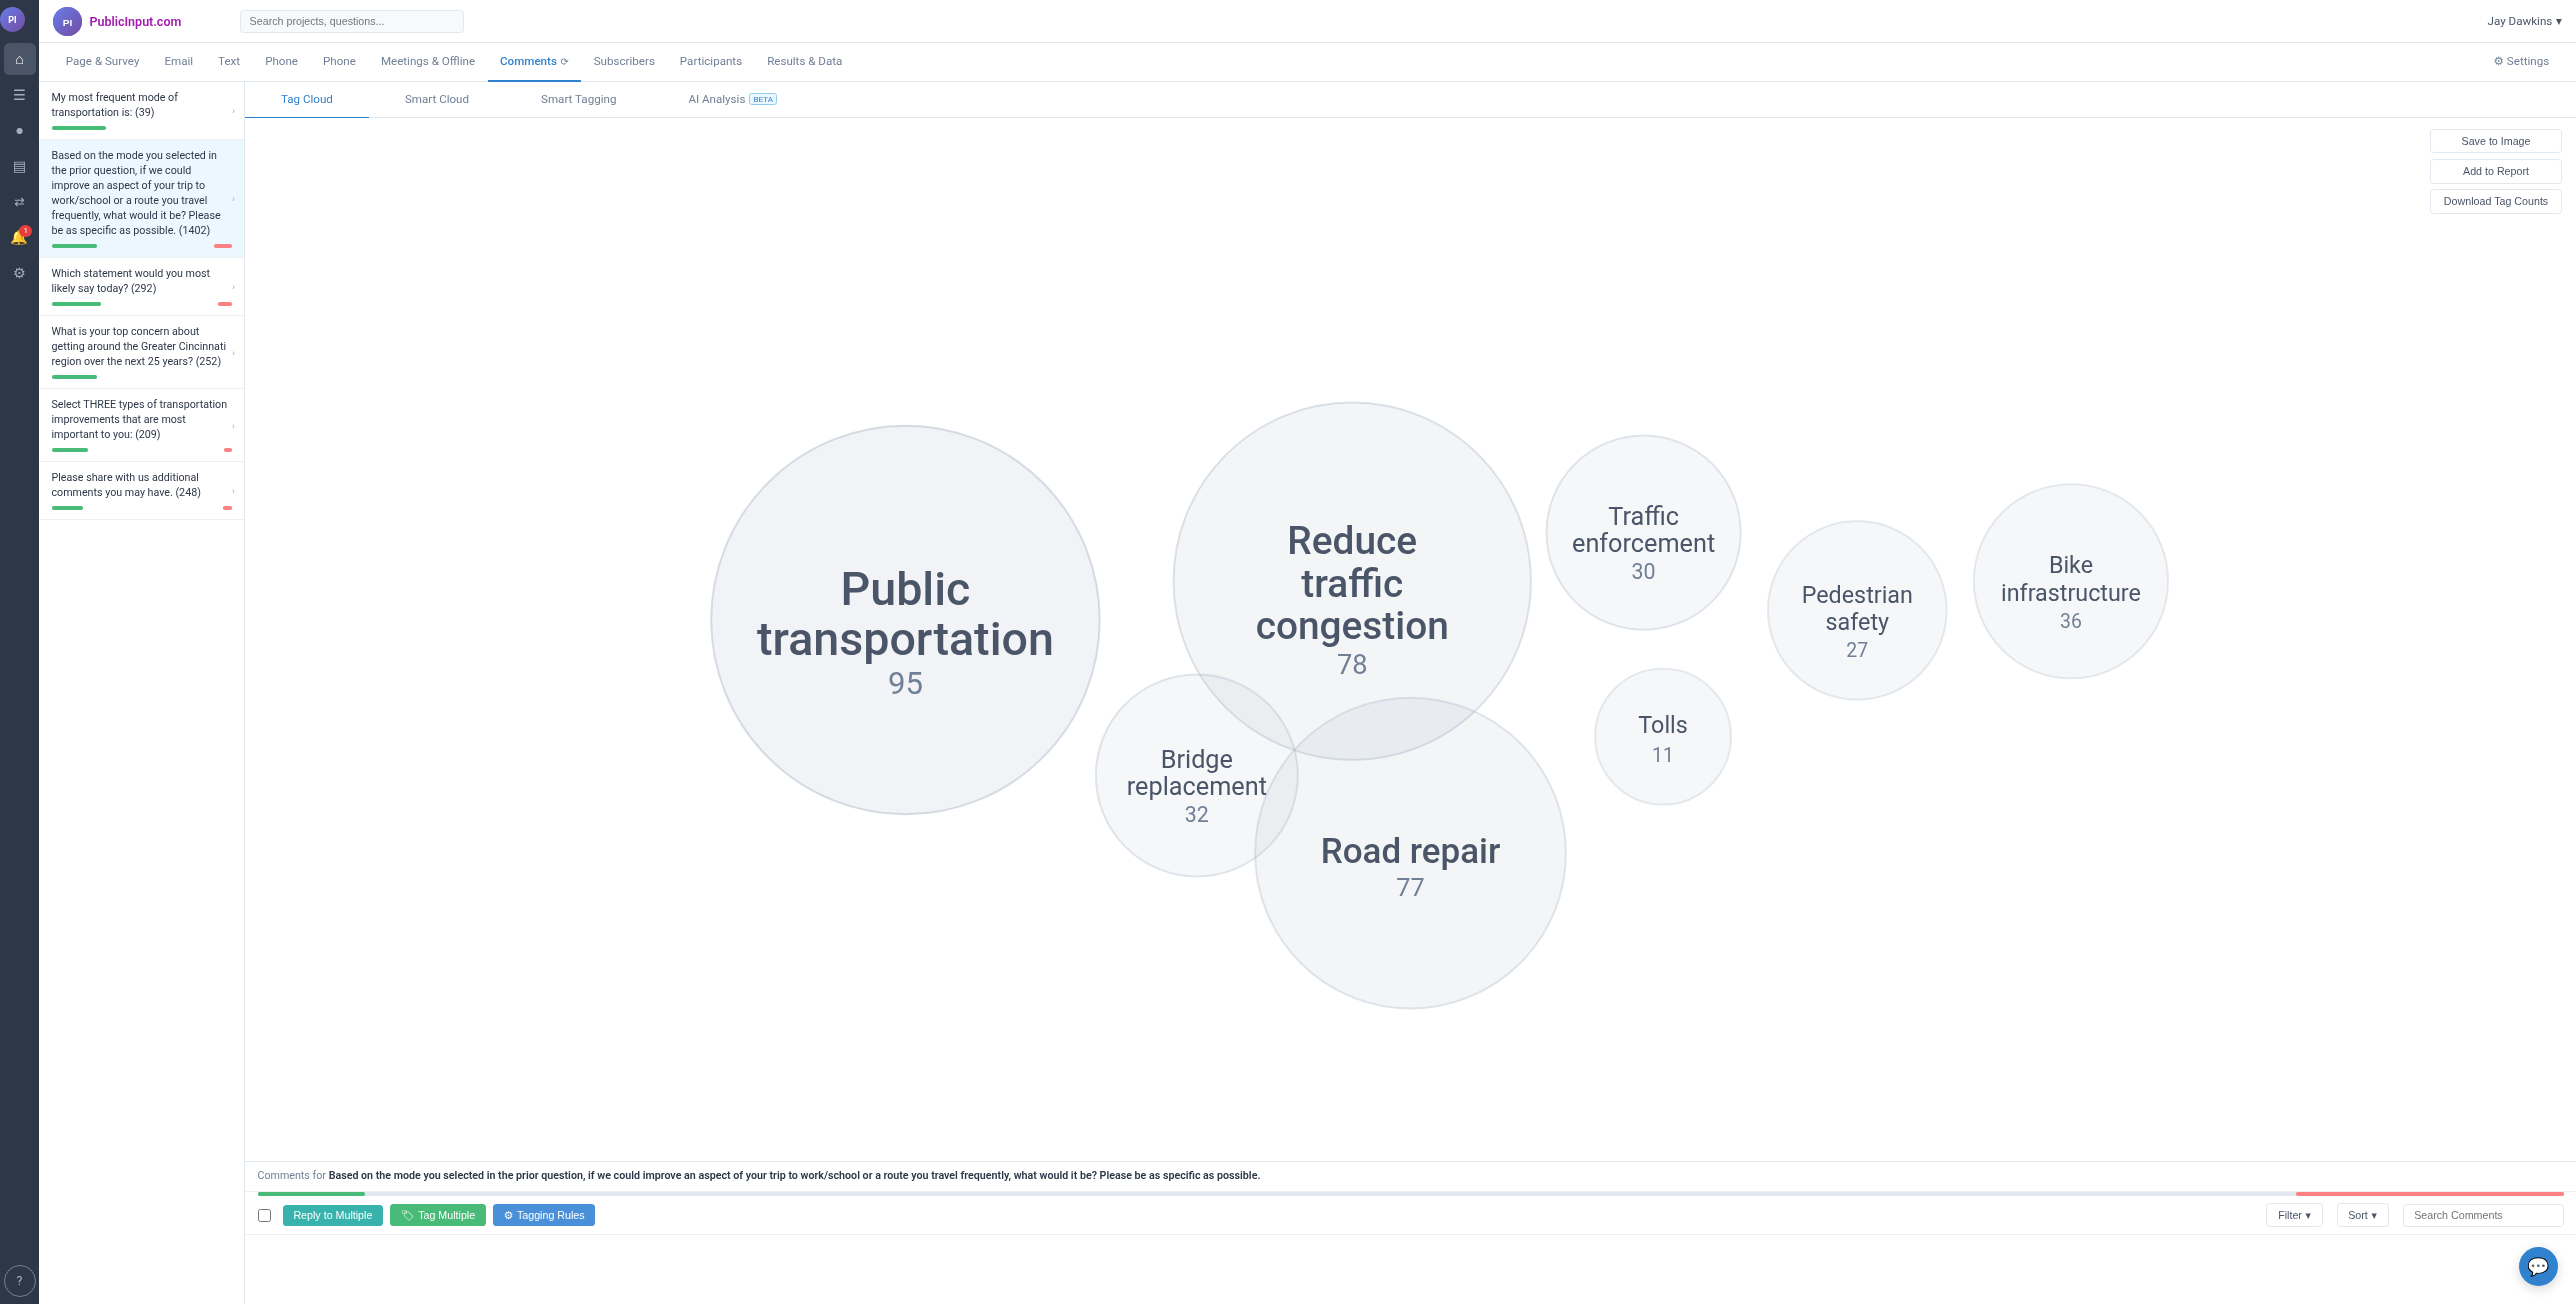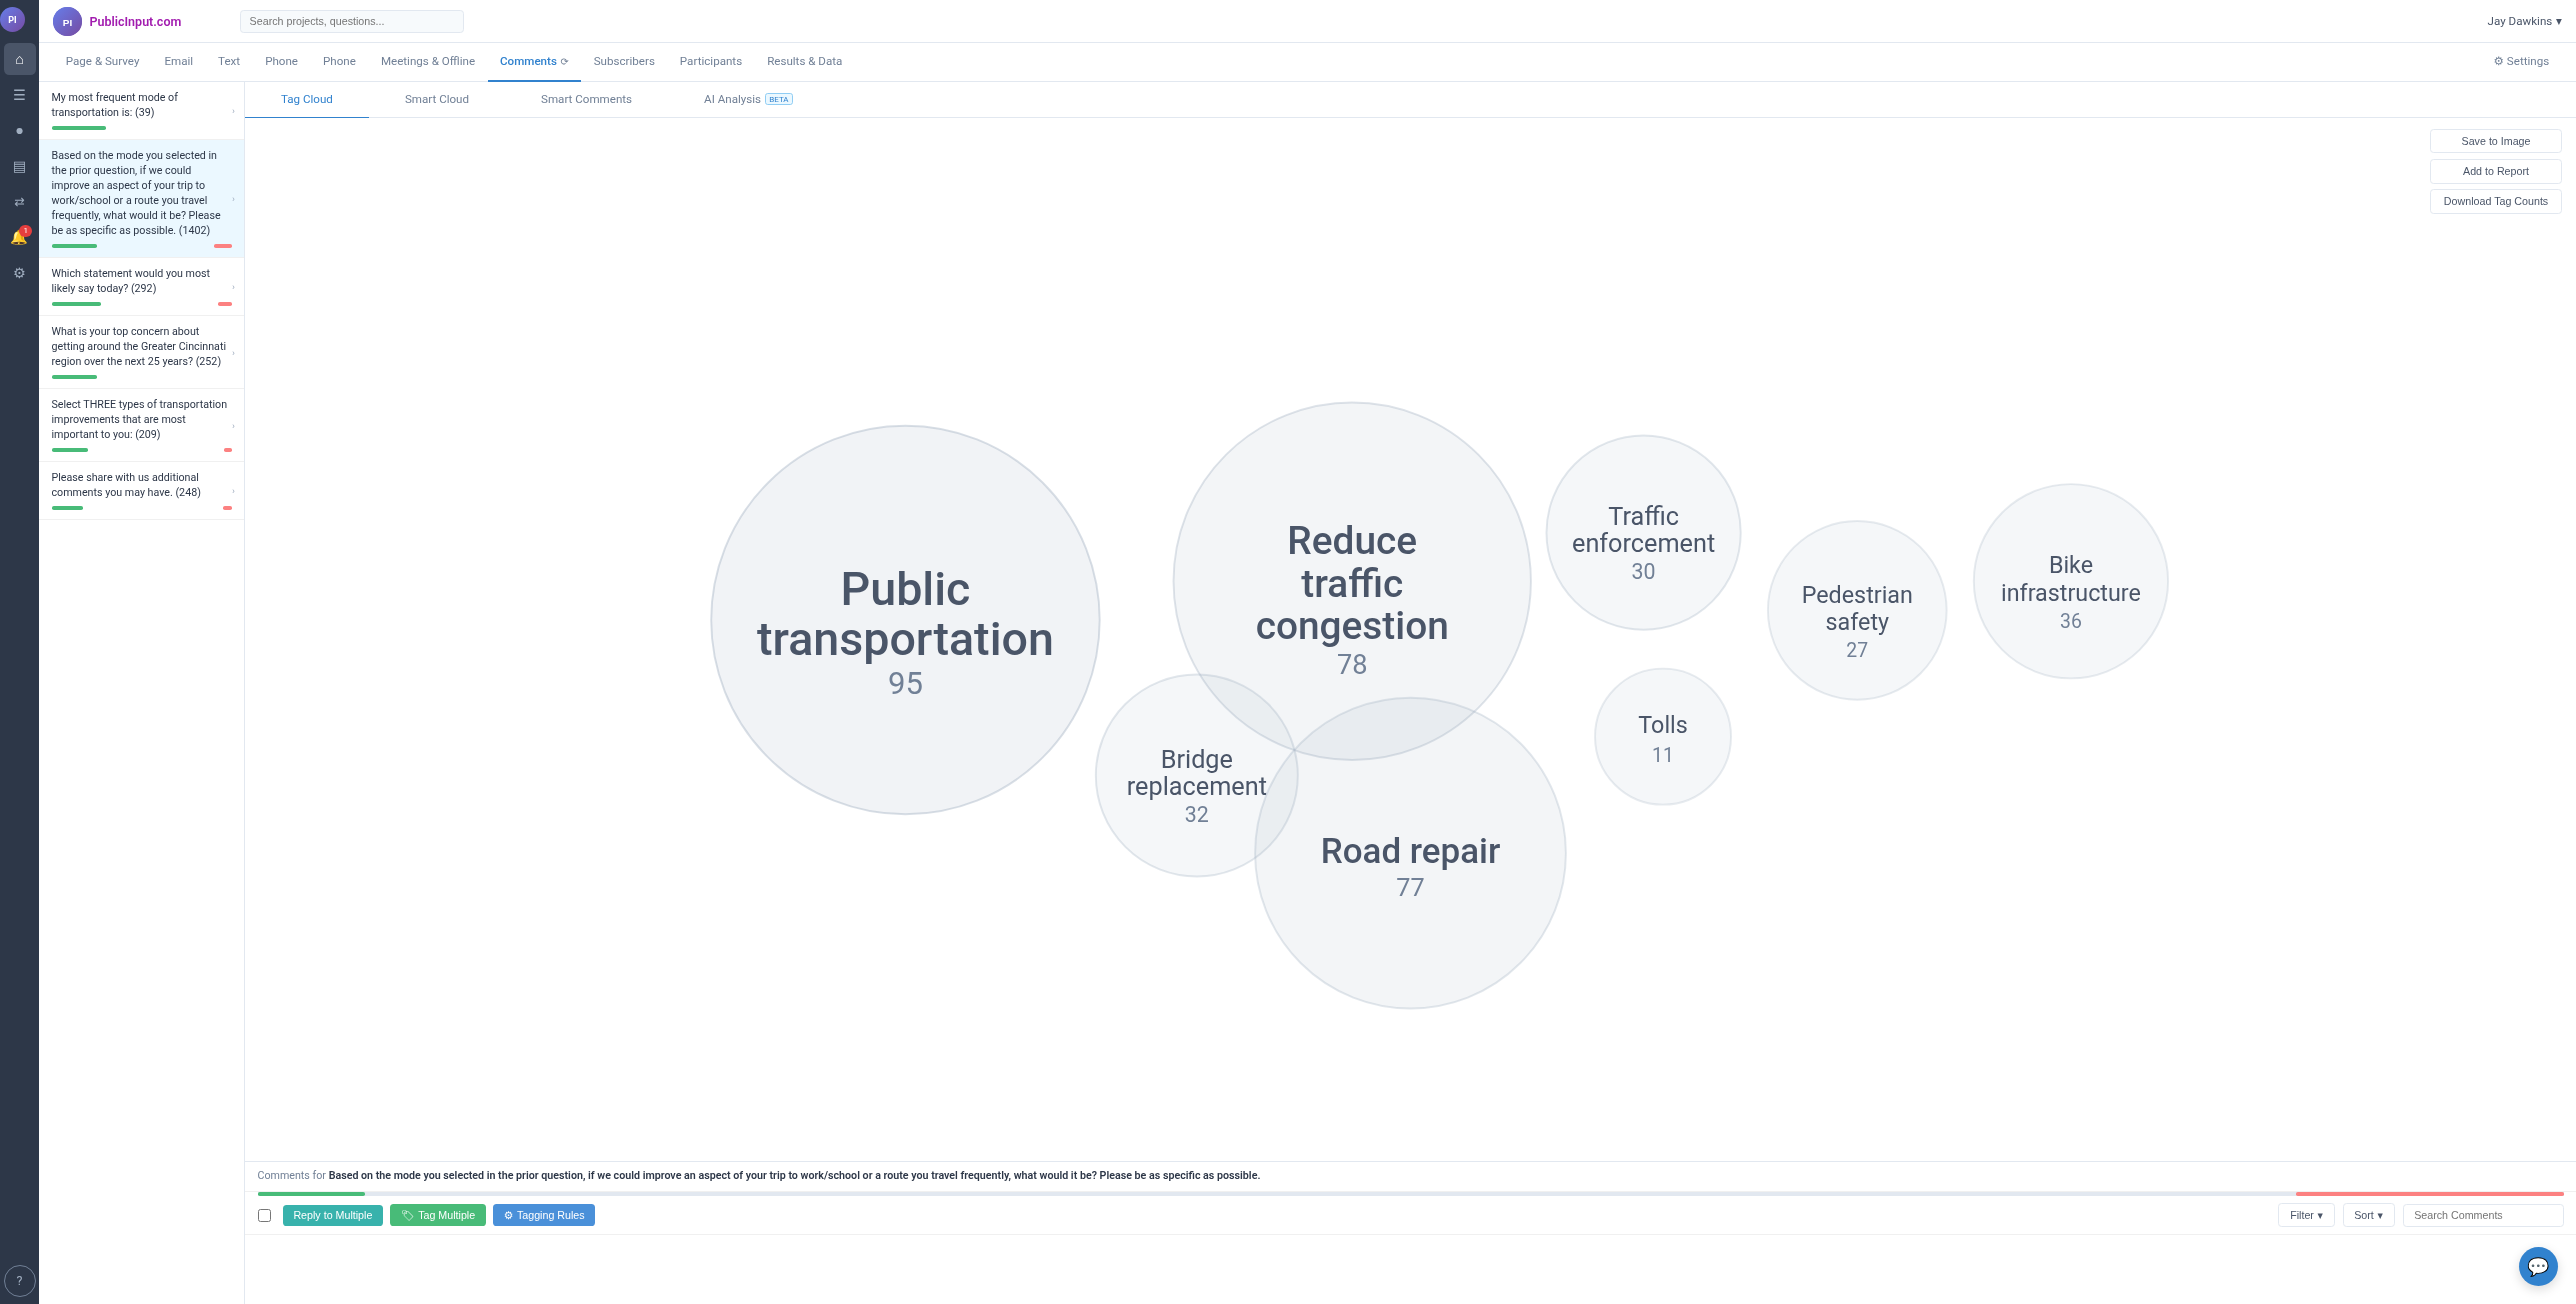--- a/index.html
+++ b/index.html
@@ -207,21 +207,21 @@
       align-items: center;
       gap: 3.6px;
       padding: 4.5px 10.7px;
       border-radius: 3.6px;
       font-size: 10.7px;
       cursor: pointer;
       border: none;
     }
     .btn-teal { background: #38b2ac; color: #fff; }
     .btn-green { background: #48bb78; color: #fff; }
-    .toolbar-right { margin-left: auto; display: flex; align-items: center; gap: 8px; }
+    .toolbar-right { margin-left: auto; display: flex; align-items: center; gap: 14px; }
     .filter-sort-btn {
       padding: 4.5px 10.7px;
       border: 0.9px solid #e2e8f0;
       border-radius: 3.6px;
       background: #fff;
       color: #4a5568;
       font-size: 10.7px;
       cursor: pointer;
       display: flex;
       align-items: center;
@@ -438,21 +438,21 @@
       <div class="viz-area">
 
         <div class="sub-nav">
           <div class="sub-nav-item active">
             <span>Tag Cloud</span>
           </div>
           <div class="sub-nav-item">
             <span>Smart Cloud</span>
           </div>
           <div class="sub-nav-item">
-            <span>Smart Comments</span>
+            <span>Smart Tagging</span>
           </div>
           <div class="sub-nav-item">
             <span>AI Analysis</span>
             <span class="beta-badge">BETA</span>
           </div>
         </div>
 
         <div class="viz-container">
           
           <div class="viz-actions">

